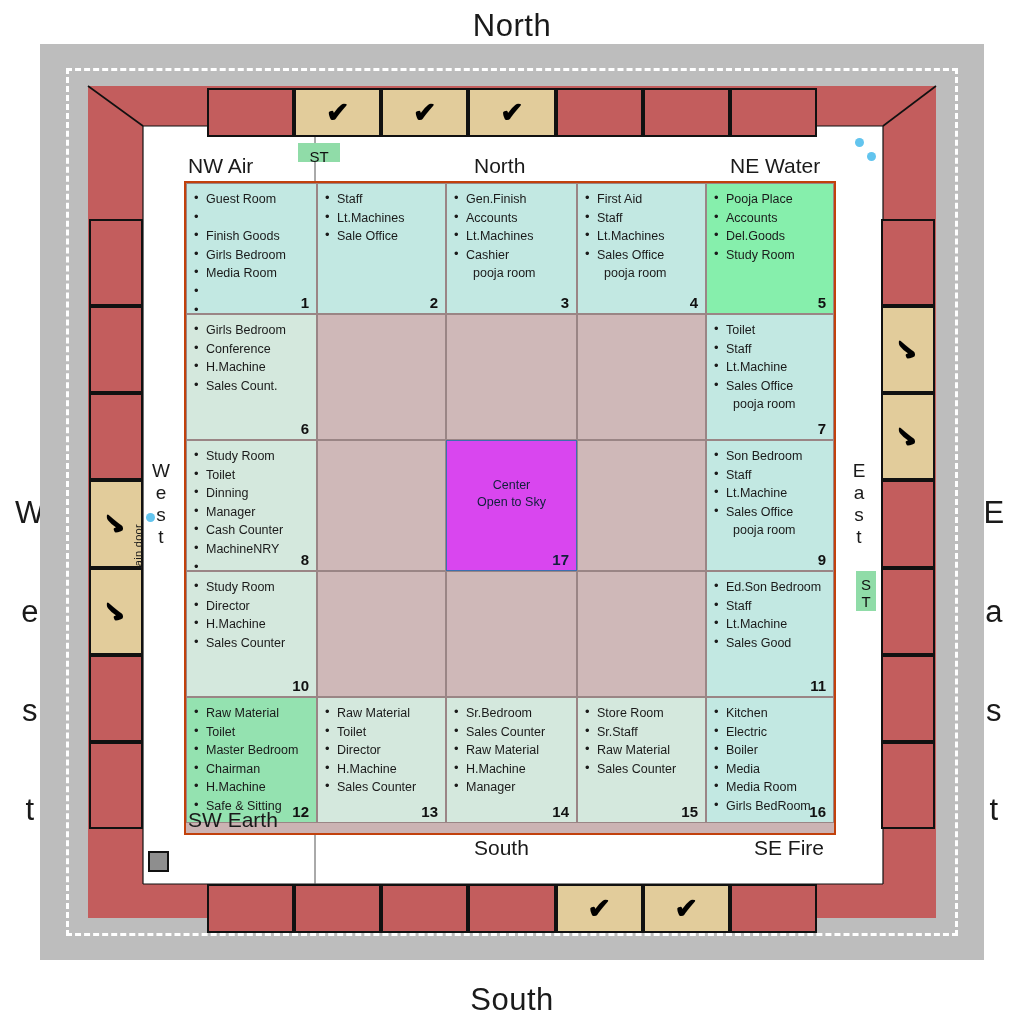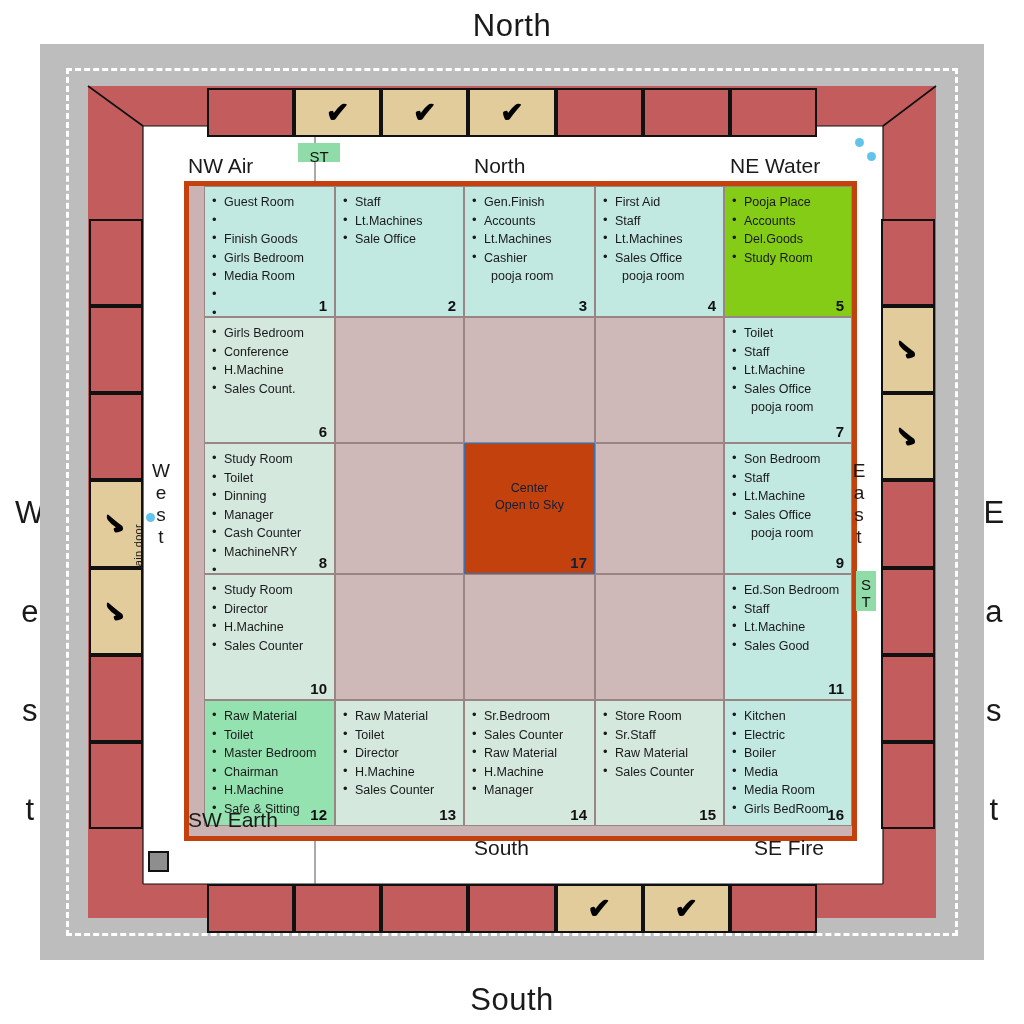--- a/index.html
+++ b/index.html
@@ -110,37 +110,36 @@
 
   
   #grid {
     position: absolute;
     left: 184px; top: 181px;
     width: 648px; height: 650px;
     display: grid;
     grid-template-columns: 131px 129px 131px 129px 128px;
     grid-template-rows: 131px 126px 131px 126px 126px;
     background: #cbb3b3;
-    border: 5px solid #c2410c;
+    border: 2px solid #c2410c;
     box-sizing: content-box;
-    padding-left: 15px;
   }
   .cell {
     position: relative;
     box-sizing: border-box;
     border: 1px solid #9a8585;
     overflow: hidden;
     padding: 6px 4px 0 6px;
   }
   .cell.empty { background: #cfb8b8; }
   .cell.teal  { background: #c2e8e2; }
-  .cell.teal2 { background: #84cc16; }
+  .cell.teal2 { background: #86efac; }
   .cell.mint  { background: #d4e8dd; }
   .cell.green { background: #94e2b0; }
-  .cell.blue  { background: #c2410c; border-color: #3d6fae; }
+  .cell.blue  { background: #d946ef; border-color: #3d6fae; }
 
   .cell ul {
     list-style: none;
     margin: 0; padding: 0;
   }
   .cell li {
     font-size: 12.5px;
     line-height: 18.6px;
     color: #1a1a1a;
     white-space: nowrap;

